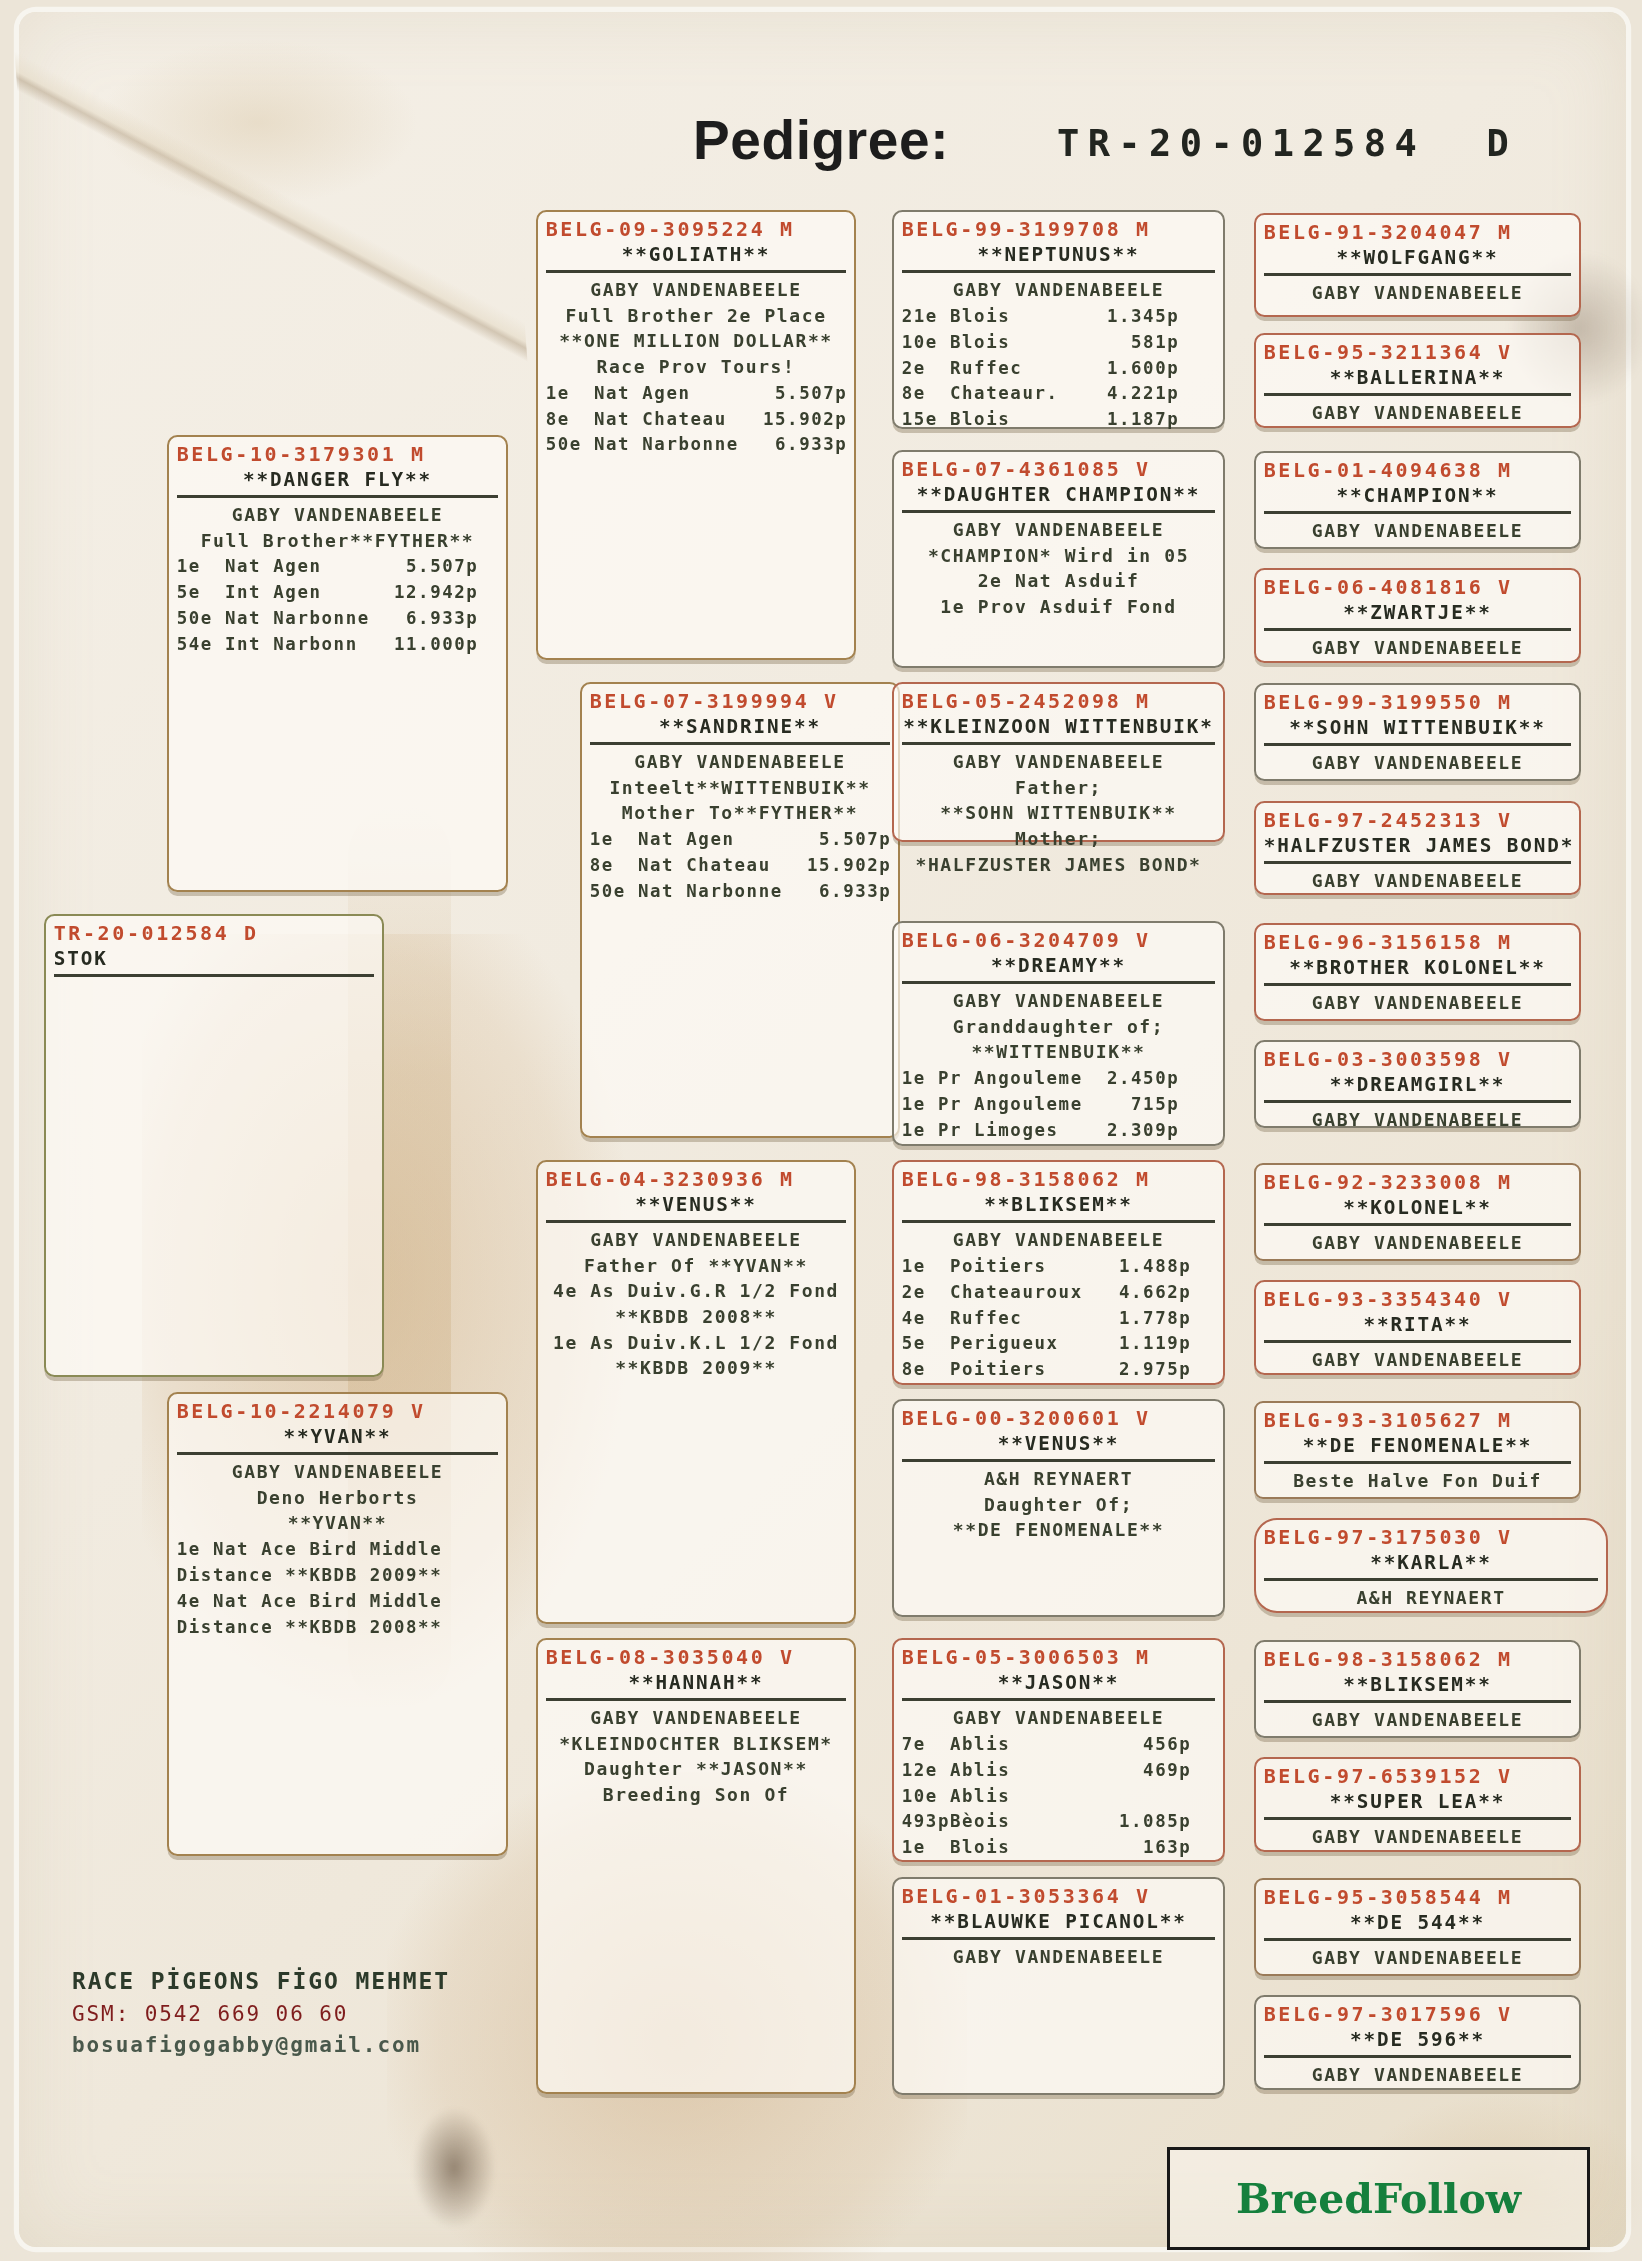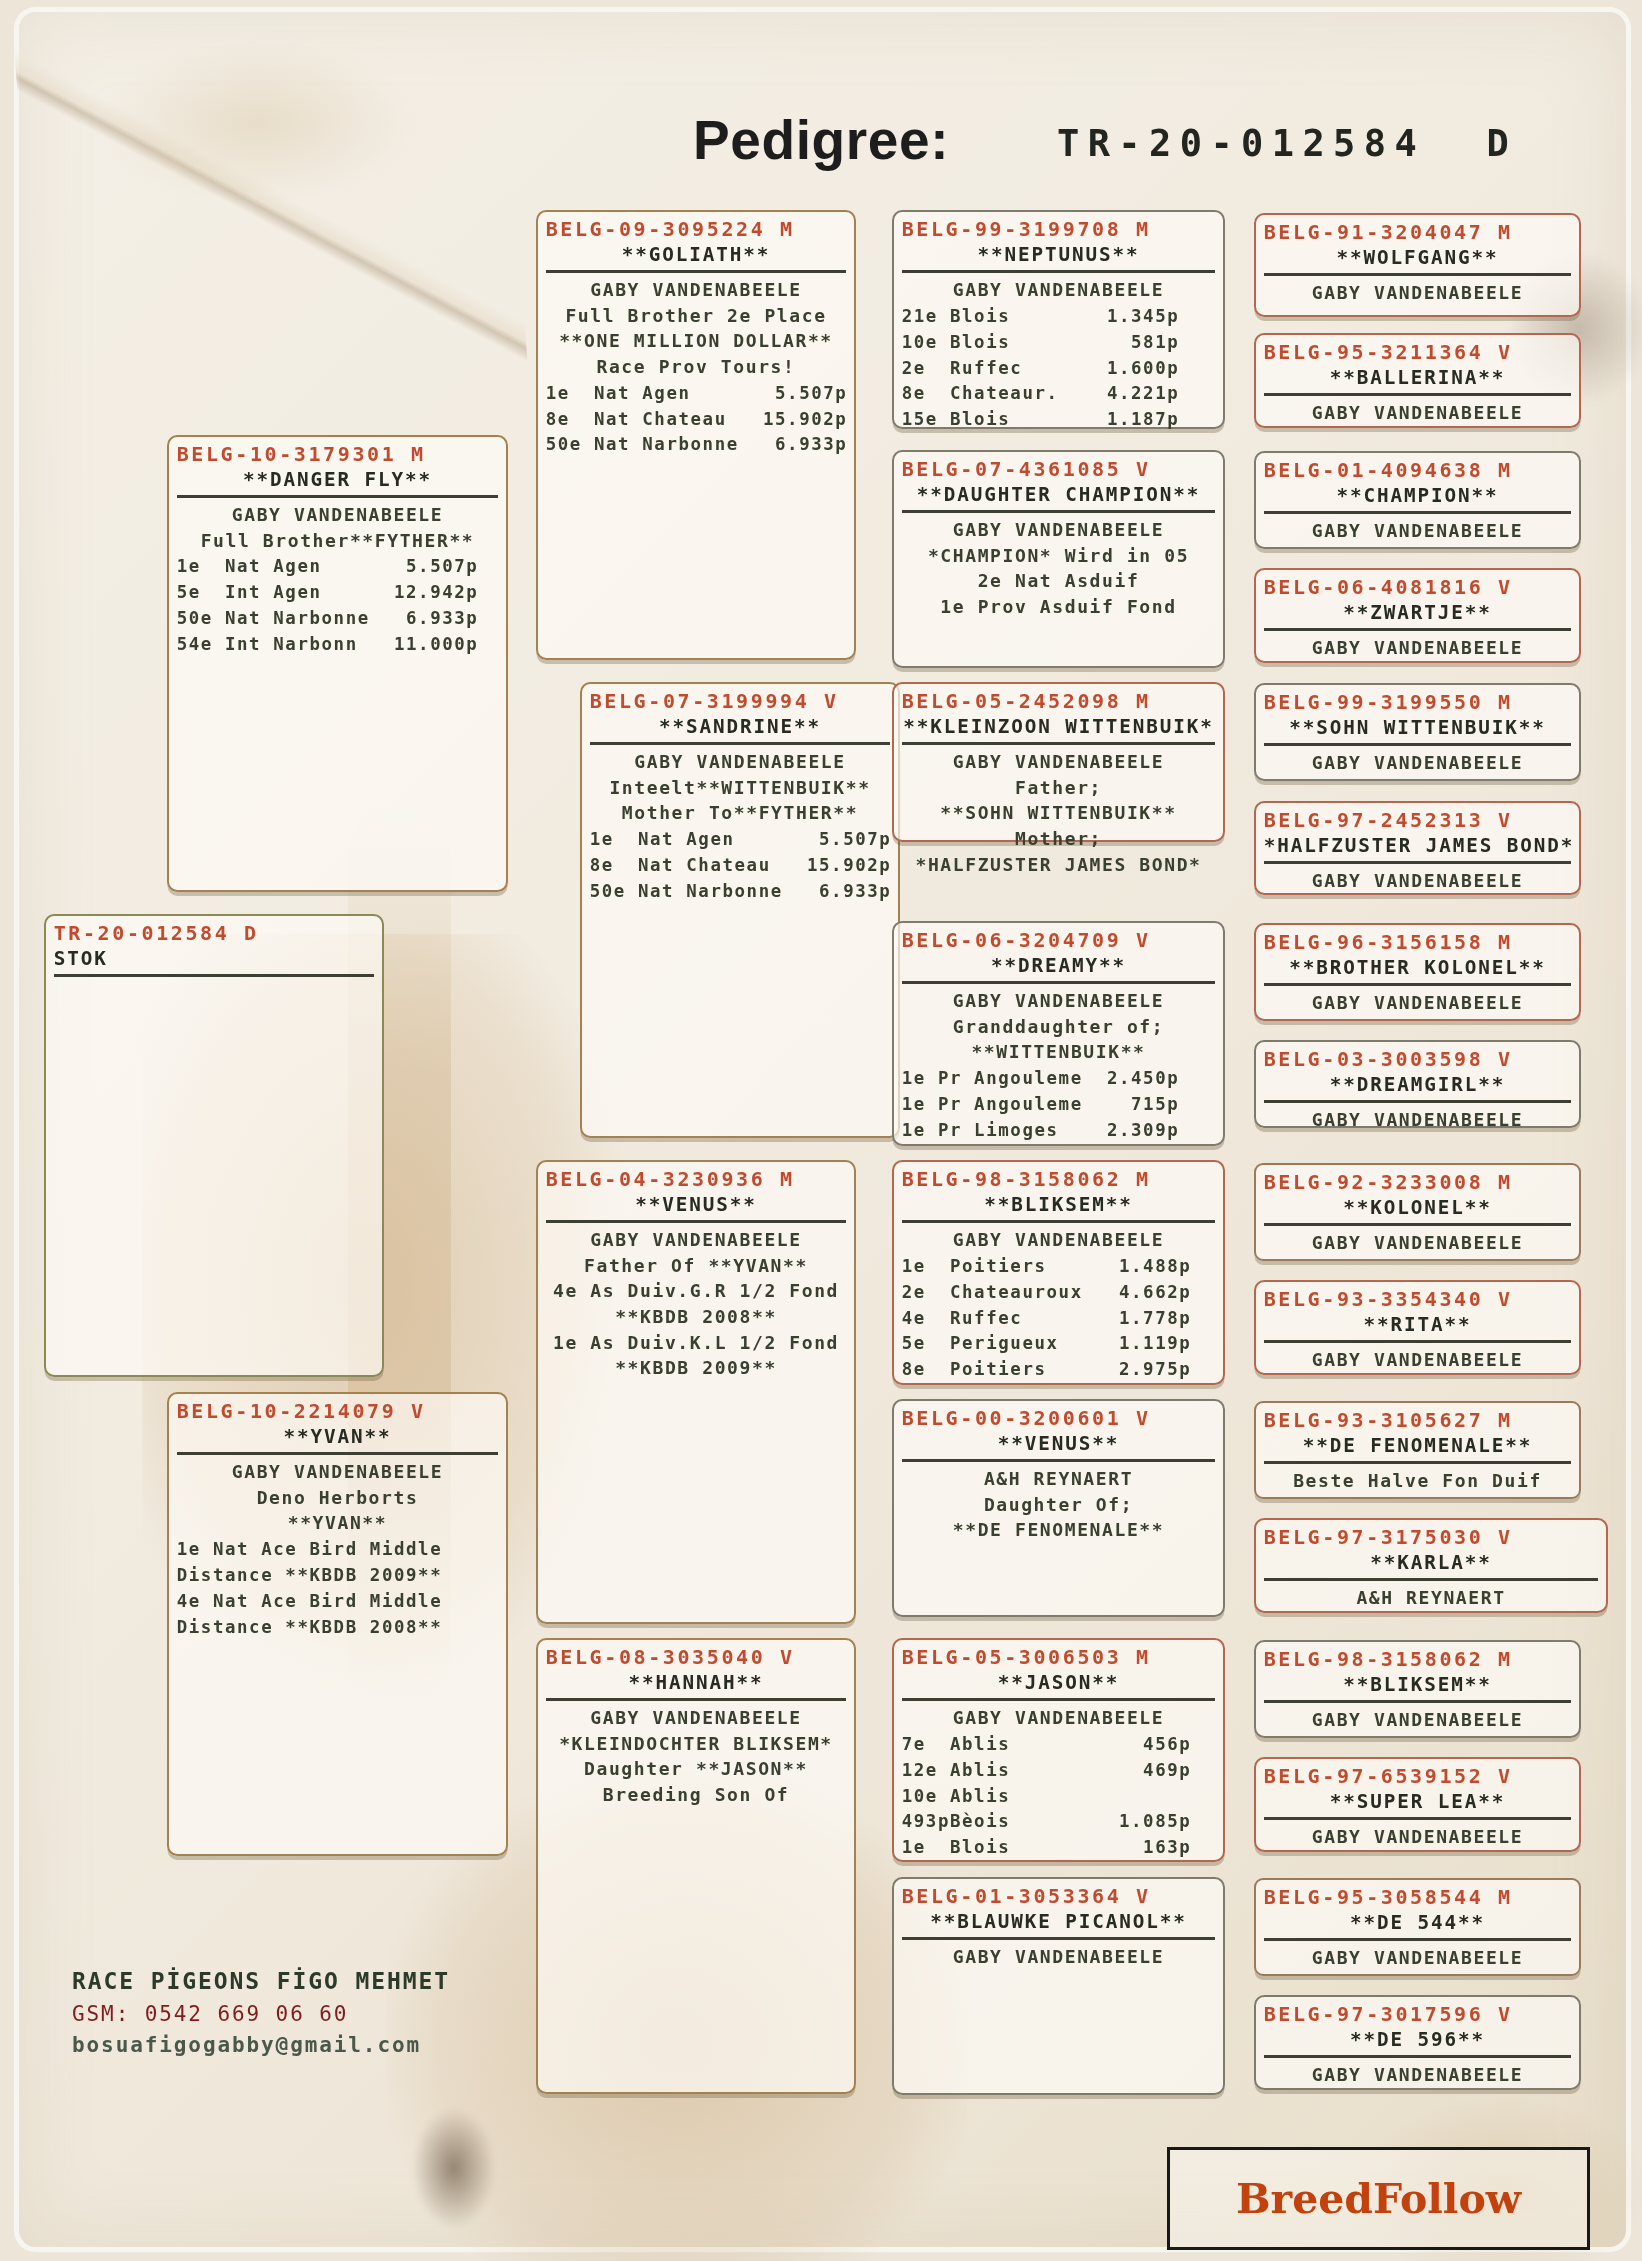--- a/index.html
+++ b/index.html
@@ -65,21 +65,21 @@
   .footer{position:absolute;left:72px;top:1964px;}
   .footer .f1{font-weight:bold;font-size:23px;letter-spacing:1.9px;color:#2c3a2a;line-height:1.5;white-space:pre;}
   .footer .f2{font-weight:normal;font-size:21px;letter-spacing:1.9px;color:#7f1d1d;line-height:1.5;white-space:pre;}
   .footer .f3{font-weight:bold;font-size:21px;letter-spacing:1.9px;color:#49584b;line-height:1.5;white-space:pre;}
   .brandbox{
     position:absolute;left:1167px;top:2147px;width:417px;height:97px;
     border:3.2px solid #181818;background:rgba(250,246,238,.55);
     display:flex;align-items:center;justify-content:center;
   }
   .brandbox .brand{
-    font-family:"DejaVu Serif",serif;font-weight:bold;font-size:41px;color:#c2410c;
+    font-family:"DejaVu Serif",serif;font-weight:bold;font-size:41px;color:#15803d;
   }
 </style>
 </head>
 <body>
 
 <div class="sheet"></div>
 
 <div class="crease"></div>
 <div class="stain" style="left:142px;top:934px;width:490px;height:773px;background:radial-gradient(ellipse at 45% 45%,rgba(205,168,120,.45),rgba(205,168,120,.18) 55%,transparent 72%);"></div>
 <div class="stain" style="left:387px;top:1772px;width:580px;height:490px;background:radial-gradient(ellipse at 50% 55%,rgba(198,160,112,.42),rgba(198,160,112,.16) 58%,transparent 75%);"></div>
@@ -293,21 +293,21 @@
   <div class="ring">BELG-93-3354340 V</div>
   <div class="bname">**RITA**</div>
   <div class="c">GABY VANDENABEELE</div>
 </div>
 
 <div class="pbox bc-brown" style="left:1254px;top:1401px;width:327px;height:98px;">
   <div class="ring">BELG-93-3105627 M</div>
   <div class="bname">**DE FENOMENALE**</div>
   <div class="c">Beste Halve Fon Duif</div>
 </div>
-<div class="pbox bc-red" style="left:1254px;top:1518px;width:354px;height:95px;">
+<div class="pbox bc-red" style="left:1254px;top:1518px;width:354px;height:95px;border-radius:23px;">
   <div class="ring">BELG-97-3175030 V</div>
   <div class="bname">**KARLA**</div>
   <div class="c">A&amp;H REYNAERT</div>
 </div>
 
 <div class="pbox bc-grey" style="left:1254px;top:1640px;width:327px;height:98px;">
   <div class="ring">BELG-98-3158062 M</div>
   <div class="bname">**BLIKSEM**</div>
   <div class="c">GABY VANDENABEELE</div>
 </div>

